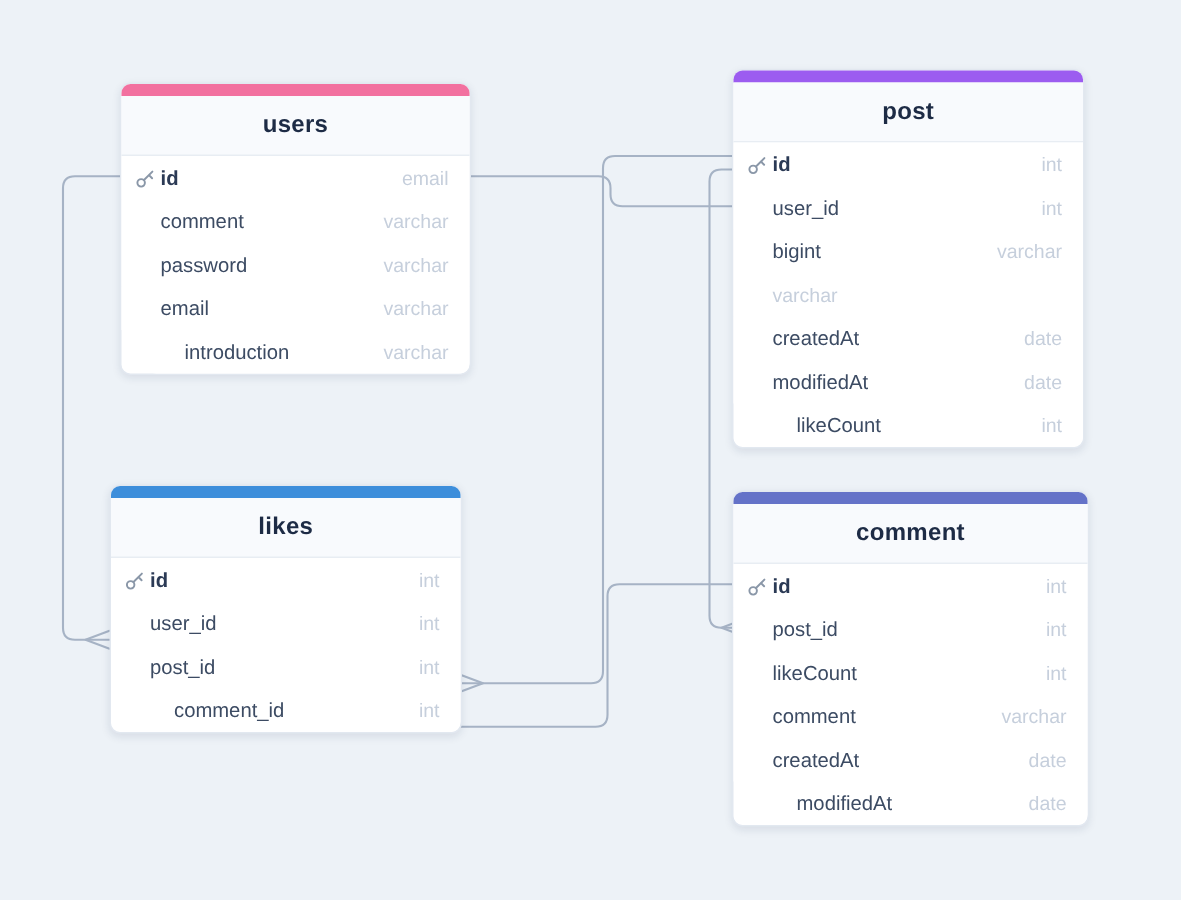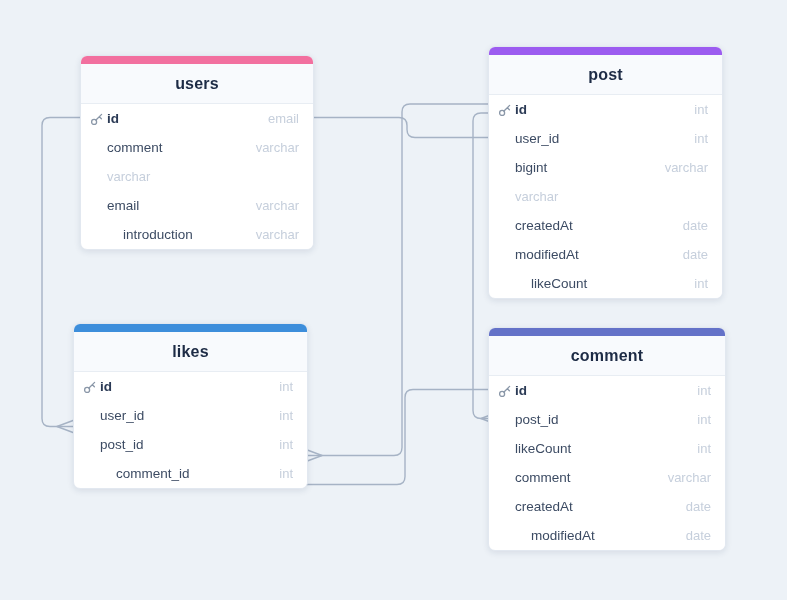--- a/index.html
+++ b/index.html
@@ -90,20 +90,21 @@
           <span class="field-name">id</span>
           <span class="field-type">email</span>
         </div>
         <div class="field-row">
           <span class="key-slot"></span>
           <span class="field-name">comment</span>
           <span class="field-type">varchar</span>
         </div>
         <div class="field-row">
           <span class="key-slot"></span>
+          <span class="field-name">password</span>
           <span class="field-type">varchar</span>
         </div>
         <div class="field-row">
           <span class="key-slot"></span>
           <span class="field-name">email</span>
           <span class="field-type">varchar</span>
         </div>
         <div class="field-row">
           <span class="key-slot"></span>
           <span class="field-name">introduction</span>

